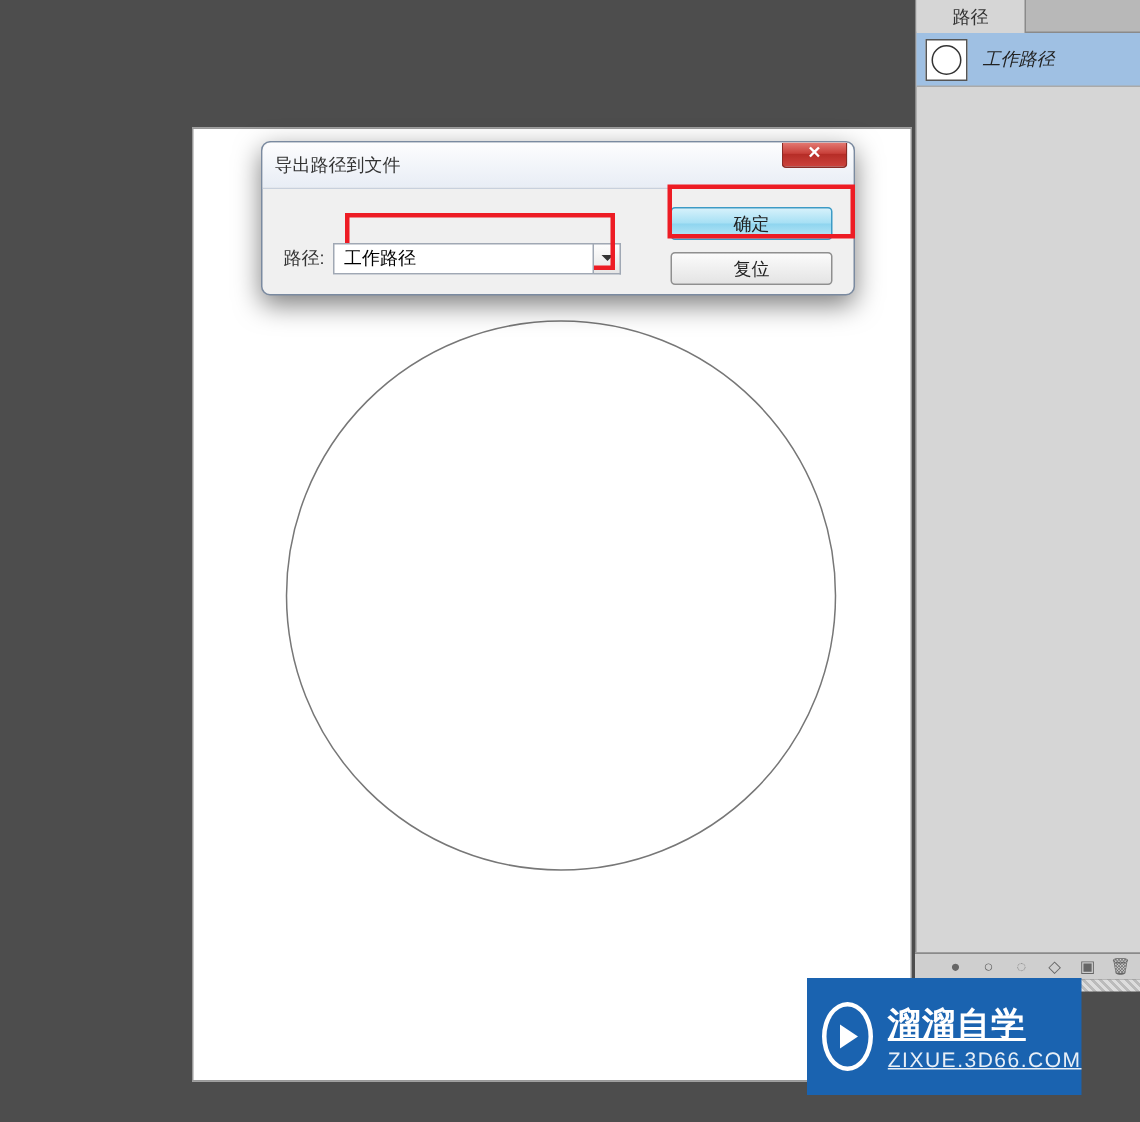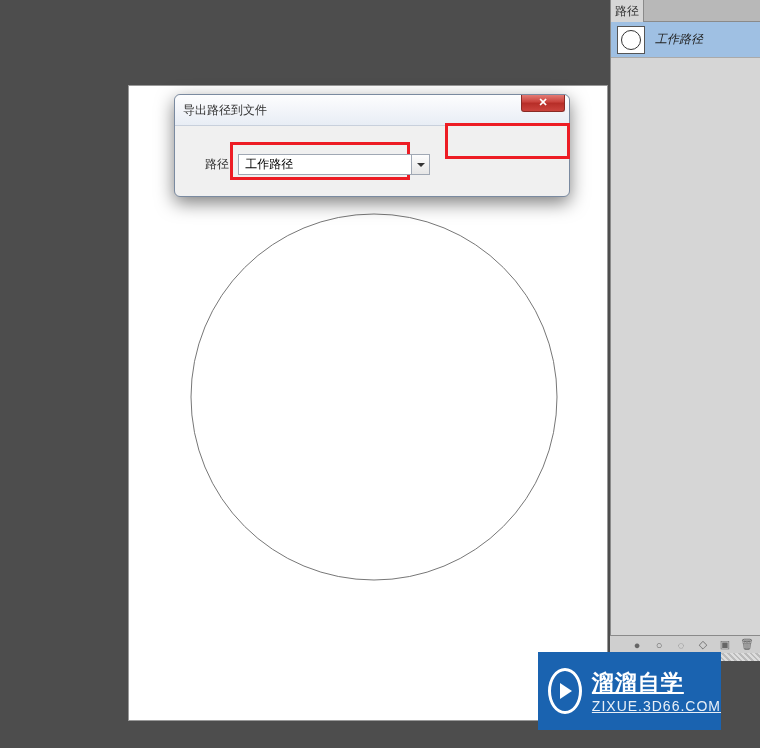--- a/index.html
+++ b/index.html
@@ -36,21 +36,21 @@
       border-left: 1px solid #8a8a8a;
     }
     .panel-tabs {
       display: flex;
       border-bottom: 1px solid #8a8a8a;
       background: #b8b8b8;
       height: 22px;
       align-items: center;
     }
     .panel-tab {
-      padding: 2px 4px;
+      padding: 2px 24px;
       background: #d6d6d6;
       border-right: 1px solid #8a8a8a;
       height: 22px;
       line-height: 18px;
       color: #333;
     }
     .path-item {
       display: flex;
       align-items: center;
       padding: 4px 6px;
@@ -157,21 +157,20 @@
       padding: 12px 14px 10px 14px;
       display: flex;
       gap: 12px;
     }
     .left-col {
       flex: 1;
       display: flex;
       align-items: center;
       gap: 6px;
       padding-top: 16px;
-      margin-left: 16px;
     }
     .field-label {
       color: #333;
     }
     .combo-wrap {
       position: relative;
       display: flex;
       align-items: center;
     }
     .combo-input {
@@ -312,20 +311,24 @@
     <div class="close-btn">✕</div>
   </div>
   <div class="dialog-body">
     <div class="left-col">
       <span class="field-label">路径:</span>
       <div class="combo-wrap">
         <input class="combo-input" value="工作路径" style="">
         <div class="combo-arrow"></div>
       </div>
     </div>
+    <div class="right-col">
+      <div class="btn btn-primary">确定</div>
+      <div class="btn">复位</div>
+    </div>
   </div>
 </div>
 
 <div class="hl hl-ok"></div>
 <div class="hl hl-field"></div>
 
 <div class="watermark">
   <div class="wm-icon"></div>
   <div class="wm-text">
     <div class="wm-main">溜溜自学</div>

